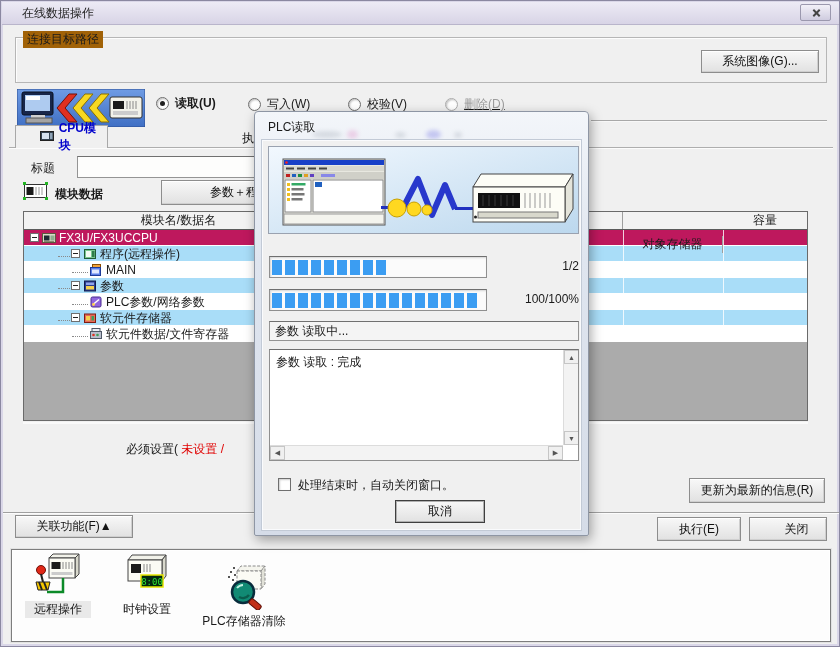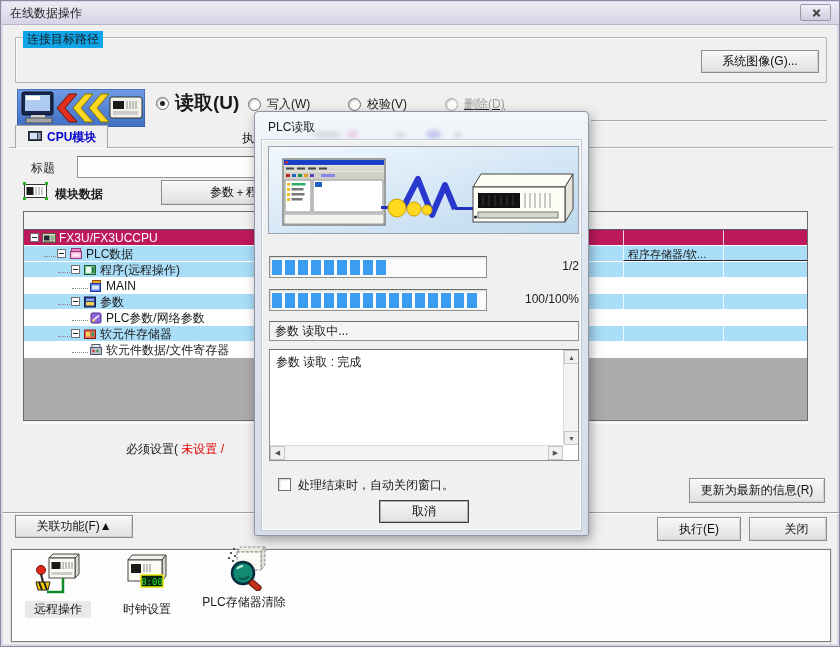--- a/index.html
+++ b/index.html
@@ -4,42 +4,42 @@
 <style>
   * { box-sizing: border-box; margin: 0; padding: 0; }
   html,body { width:840px; height:647px; }
   body { font-family:"Liberation Sans","DejaVu Sans",sans-serif; font-size:12px; color:#1a1a1a; background:#f0f0f0; }
   .abs { position:absolute; }
   .win { position:relative; width:840px; height:647px; background:#f0f0f0;
          border:1px solid #8b88a1; box-shadow: inset 0 0 0 2px #dad7e8; overflow:hidden; }
   .titlebar { left:1px; top:1px; width:838px; height:23px;
         background:linear-gradient(#edebf5,#d8d4e6); border-bottom:1px solid #b9b5cb;
         display:flex; align-items:center; }
-  .title-text { margin-left:8px; color:#222; }
+  .title-text { margin-left:20px; color:#222; }
   .close-btn { position:absolute; right:8px; top:3px; width:31px; height:17px;
         background:linear-gradient(#f2f0f8,#cfccdf); border:1px solid #9b98ae; border-radius:2px; }
   .close-x { position:absolute; left:50%; top:50%; width:9px; height:9px; transform:translate(-50%,-50%); }
   .close-x::before,.close-x::after { content:""; position:absolute; left:4px; top:0; width:2px; height:9px; background:#444; }
   .close-x::before{ transform:rotate(45deg);} .close-x::after{ transform:rotate(-45deg);}
   .groupbox { border:1px solid #b6b6b6; box-shadow: inset 1px 1px 0 #fdfdfd; }
-  .grouplabel { background:#0ea5e9; padding:0 4px; }
+  .grouplabel { background:#a16207; padding:0 4px; }
   .textfield { background:#fdfdfc; border:1px solid #949494; border-top-color:#707070;
         display:flex; align-items:center; padding:0 5px; white-space:nowrap; overflow:hidden; }
   .btn { background:linear-gradient(#f8f8f8,#e1e1e1); border:1px solid #8d8d8d;
         box-shadow: inset 0 1px 0 #fff, inset -1px -1px 0 #cfcfcf;
         display:flex; align-items:center; justify-content:center; color:#111; cursor:default; white-space:nowrap; }
-  .default-btn { border:1px solid #3f3f3f; box-shadow: inset 0 0 0 1px #b0b0b0; }
+  .default-btn { border:1px solid #3f3f3f; box-shadow: inset 0 0 0 1px #b0b0b0; margin-left: 16px; }
   .radio-group { display:flex; align-items:center; gap:6px; }
   .radio { width:13px; height:13px; border-radius:50%; background:#fff; border:1px solid #6f6f6f;
         box-shadow: inset 1px 1px 2px rgba(0,0,0,.25); flex:none; position:relative; }
   .radio.checked::after { content:""; position:absolute; left:3px; top:3px; width:5px; height:5px; border-radius:50%; background:#222; }
   .radio.disabled { border-color:#ababab; }
-  .rlabel-main { font-size:19px; font-weight:bold; }
+  .rlabel-main { font-size:12px; font-weight:bold; }
   .rlabel-dis { color:#9c9c9c; }
-  .tab { background:#f0f0f0; border:1px solid #a8a8a8; border-bottom:none; display:flex; align-items:center; gap:5px; padding-left:12px; z-index:2; }
+  .tab { background:#f0f0f0; border:1px solid #a8a8a8; border-bottom:none; display:flex; align-items:center; gap:5px; padding-left:24px; z-index:2; }
   .tab-label { color:#0000cc; font-weight:bold; }
   .hline { height:1px; }
   
   .module-table { border:1px solid #6a6a6a; background:#ababab; overflow:hidden; }
   .thead { display:flex; height:18px; background:#f2f2f2; border-bottom:1px solid #5a5a5a; }
   .th { display:flex; align-items:center; justify-content:center; border-right:1px solid #9e9e9e; height:100%; overflow:hidden; }
   .trow { display:flex; height:16px; border-bottom:1px solid #fff; }
   .bg-sel { background:#be185d; color:#fff; }
   .bg-alt { background:#a9ddf8; }
   .bg-plain { background:#fff; }
@@ -170,20 +170,21 @@
         <rect x="22" y="0" width="3" height="3" fill="#22b422"></rect>
       <rect x="0" y="15" width="3" height="3" fill="#22b422"></rect>
         <rect x="22" y="15" width="3" height="3" fill="#22b422"></rect>
     </svg>
   </div>
   <div class="abs" style="left:54px;top:185px;font-weight:bold;">模块数据</div>
   <div class="abs btn" style="left:160px;top:179px;width:110px;height:25px;justify-content:flex-start;padding-left:48px;z-index:1;">参数＋程</div>
 
   <div class="abs module-table" style="left:22px;top:210px;width:785px;height:210px;">
     <div class="thead">
+      <div class="th" style="width:310px;">模块名/数据名</div>
       <div class="th" style="width:289px;"></div>
       <div class="th" style="width:100px;margin-top:24px;">对象存储器</div>
       <div class="th" style="width:84px;border-right:none;">容量</div>
     </div>
     <div>
         <div class="trow bg-sel">
           <div class="tcell c-name">
             <span class="indent" style="width: 6px;"></span>
             <span class="expander"></span>
             <span class="ticon">
@@ -192,38 +193,20 @@
                 <rect x="2" y="4.5" width="5.5" height="5" fill="#1d2a33"></rect>
                 <rect x="8.5" y="4.5" width="4" height="5" fill="#8fae8f"></rect>
                 <rect x="2" y="10" width="10" height="1" fill="#8a8a70"></rect>
               </svg>
             </span>
             <span class="tlabel">FX3U/FX3UCCPU</span>
           </div>
           <div class="tcell c-fill"></div>
           <div class="tcell c-target"></div>
           <div class="tcell c-cap"></div>
-        </div>
-        <div class="trow bg-alt">
-          <div class="tcell c-name">
-            <span class="indent" style="width: 20px;"></span>
-            <span class="stub"></span>
-            <span class="expander"></span>
-            <span class="ticon">
-              <svg viewBox="0 0 14 14">
-                <rect x="2.5" y="1.5" width="9" height="3.5" fill="#ef86cf" stroke="#97356f"></rect>
-                <rect x="1.5" y="4.5" width="11" height="7" fill="#f7b6e3" stroke="#97356f"></rect>
-                <rect x="3.5" y="6.5" width="7" height="3" fill="#fde5f5"></rect>
-              </svg>
-            </span>
-            <span class="tlabel">PLC数据</span>
-          </div>
-          <div class="tcell c-fill"></div>
-          <div class="tcell c-target combo-underline">程序存储器/软...</div>
-          <div class="tcell c-cap combo-underline"></div>
         </div>
         <div class="trow bg-alt">
           <div class="tcell c-name">
             <span class="indent" style="width: 34px;"></span>
             <span class="stub"></span>
             <span class="expander"></span>
             <span class="ticon">
               <svg viewBox="0 0 14 14">
                 <rect x="1.5" y="2.5" width="11" height="9" fill="#79c790" stroke="#1f5c36"></rect>
                 <rect x="3" y="4" width="5" height="6" fill="#f2fbf4"></rect>
@@ -371,21 +354,21 @@
       <rect x="7" y="12" width="10" height="9" fill="#1a1a1a"></rect>
       <line x1="20" y1="12" x2="20" y2="20" stroke="#888"></line>
         <line x1="23" y1="12" x2="23" y2="20" stroke="#888"></line>
       <line x1="26" y1="12" x2="26" y2="20" stroke="#888"></line>
       <rect x="17" y="23" width="22" height="12" fill="#03280f" stroke="#e8e800" stroke-width="1.5"></rect>
       <text x="28" y="32.5" font-size="9" fill="#30e030" text-anchor="middle" font-family="'DejaVu Sans Mono',monospace">8:00</text>
     </svg>
     <div class="panel-label">时钟设置</div>
   </div>
 
-  <div class="abs panel-item" style="left:195px;top:544px;width:96px;">
+  <div class="abs panel-item" style="left:195px;top:563px;width:96px;">
     <svg width="50" height="46">
       <g opacity="0.85">
         <polygon points="18,7 22,2 46,2 42,7" fill="#f4f4ec" stroke="#777" stroke-dasharray="3 1.5"></polygon>
         <polygon points="42,7 46,2 46,20 42,25" fill="#ddddd2" stroke="#777" stroke-dasharray="3 1.5"></polygon>
         <rect x="18" y="7" width="24" height="18" fill="#fbfbf4" stroke="#777" stroke-dasharray="3 1.5"></rect>
       </g>
       <g fill="#555">
         <rect x="14" y="3" width="2" height="2"></rect>
           <rect x="11" y="7" width="2" height="2"></rect>
         <rect x="15" y="10" width="2" height="2"></rect>

